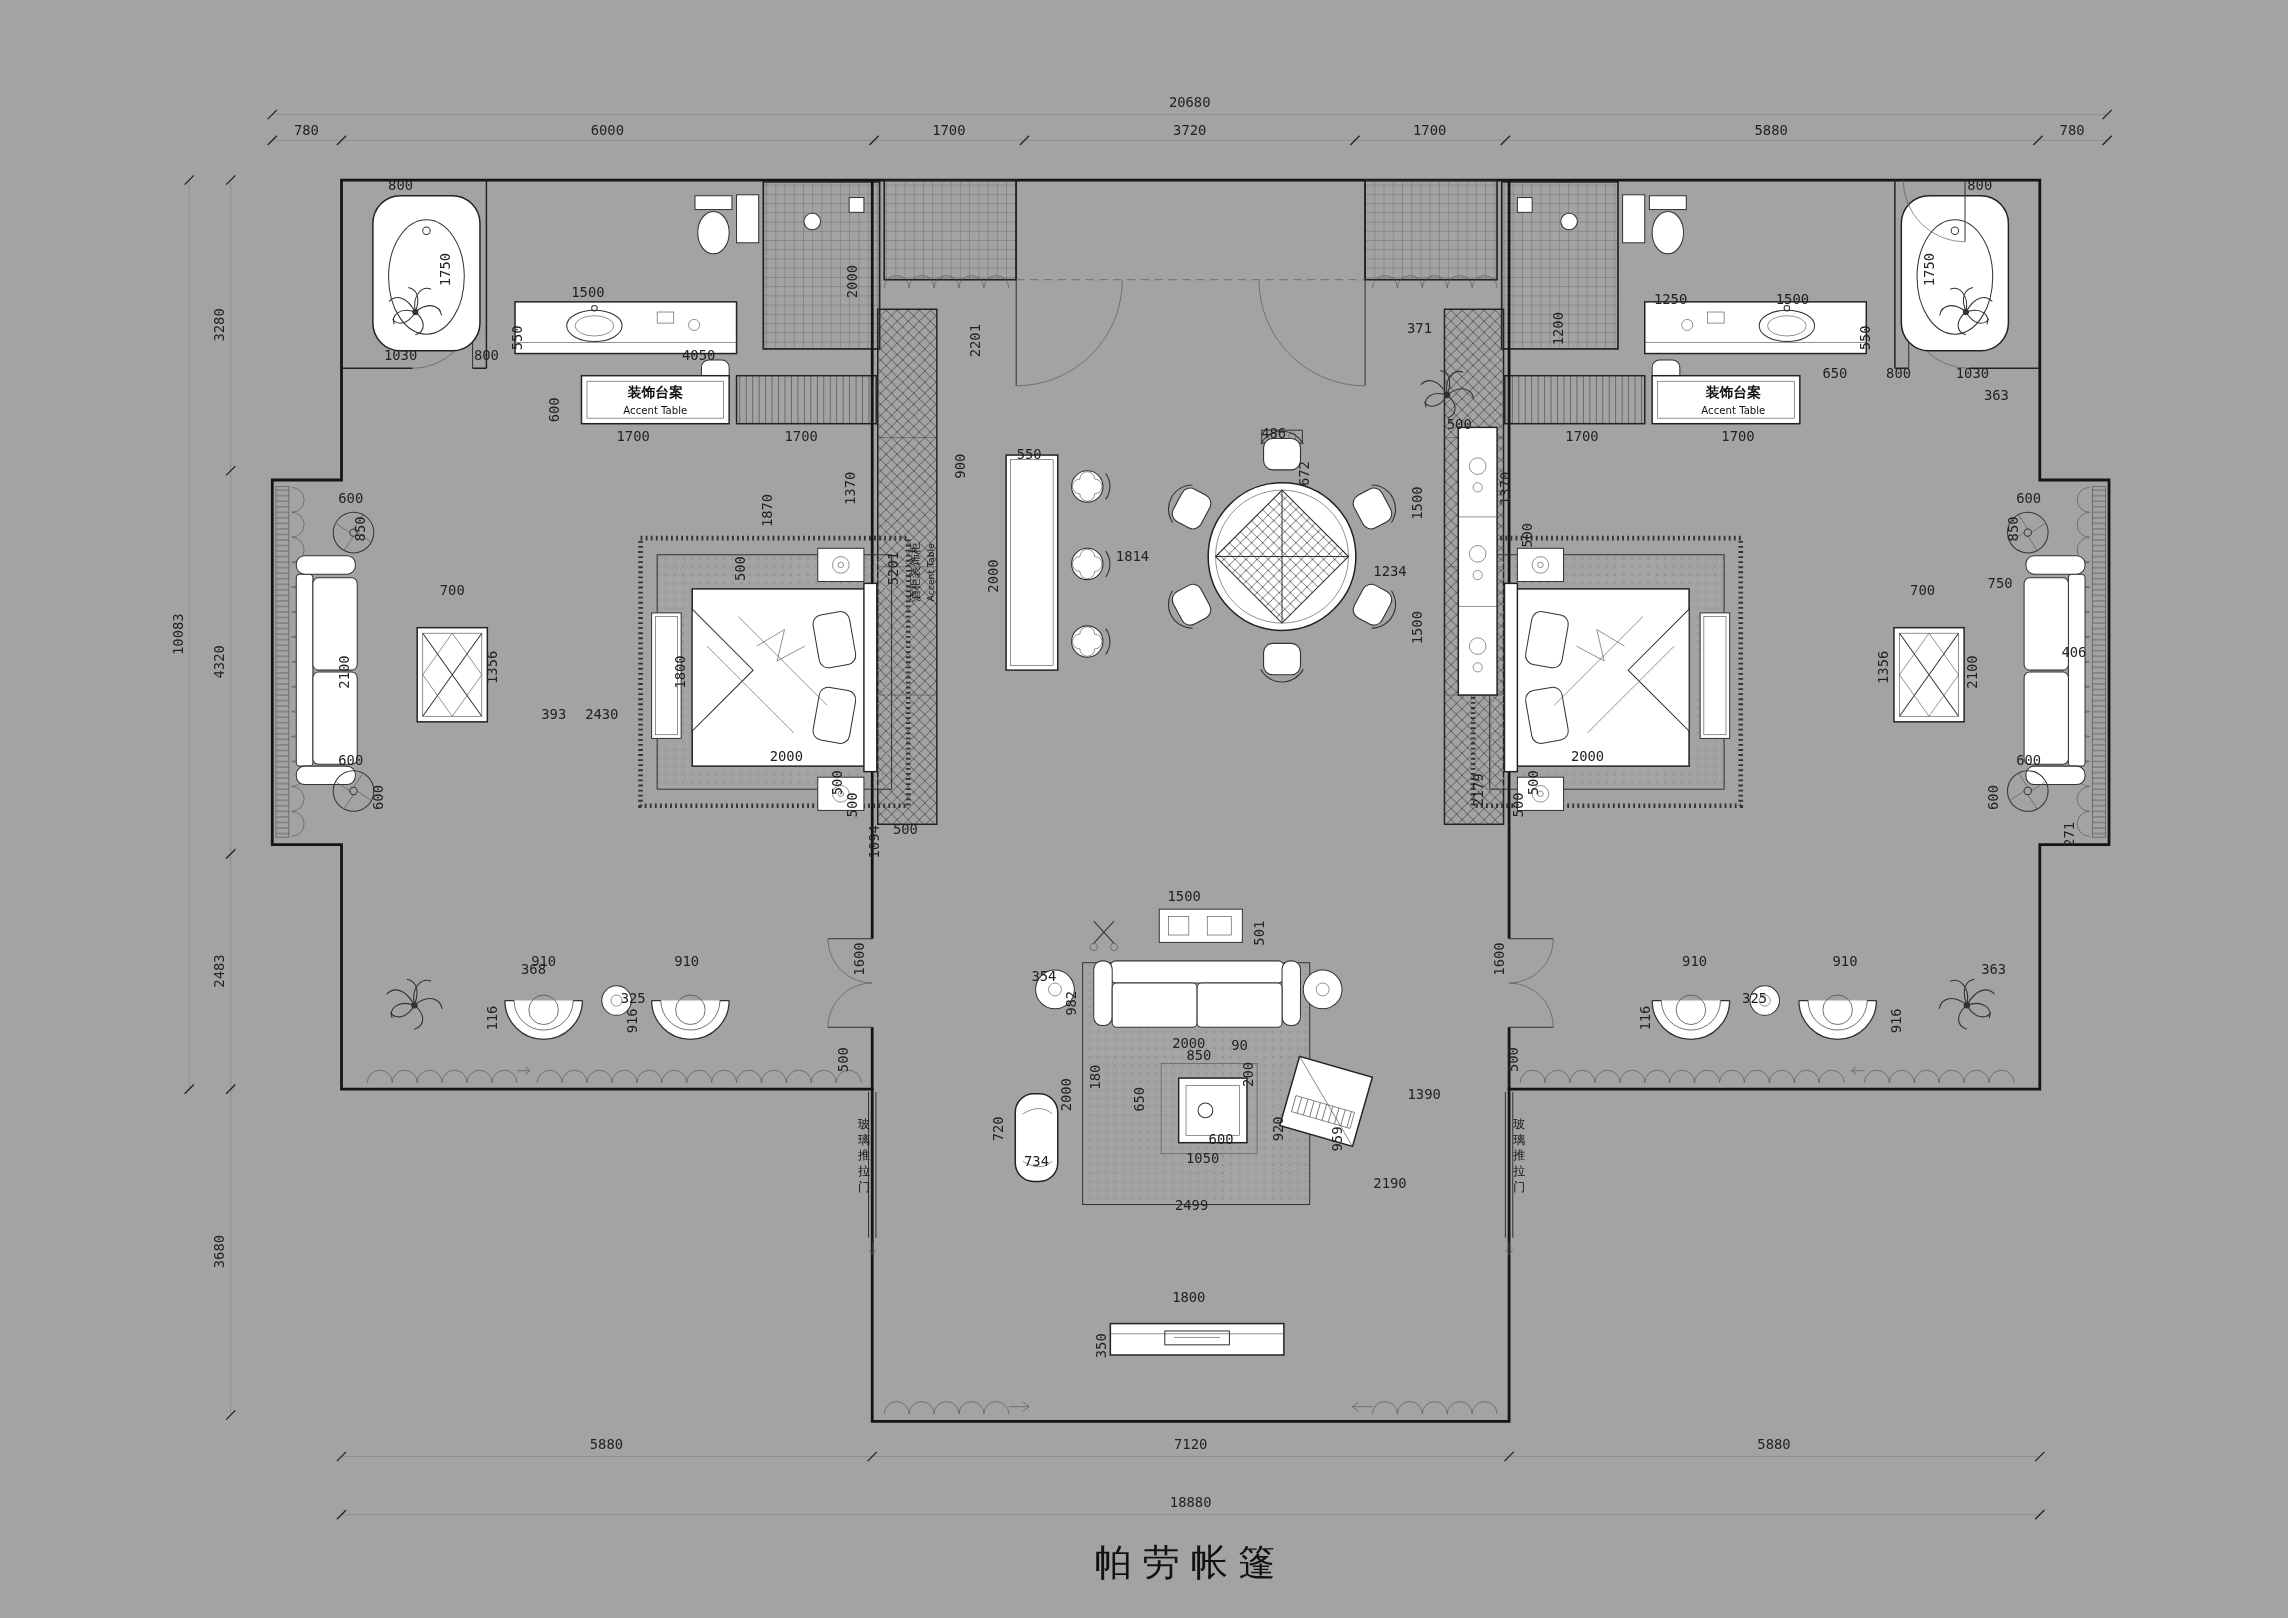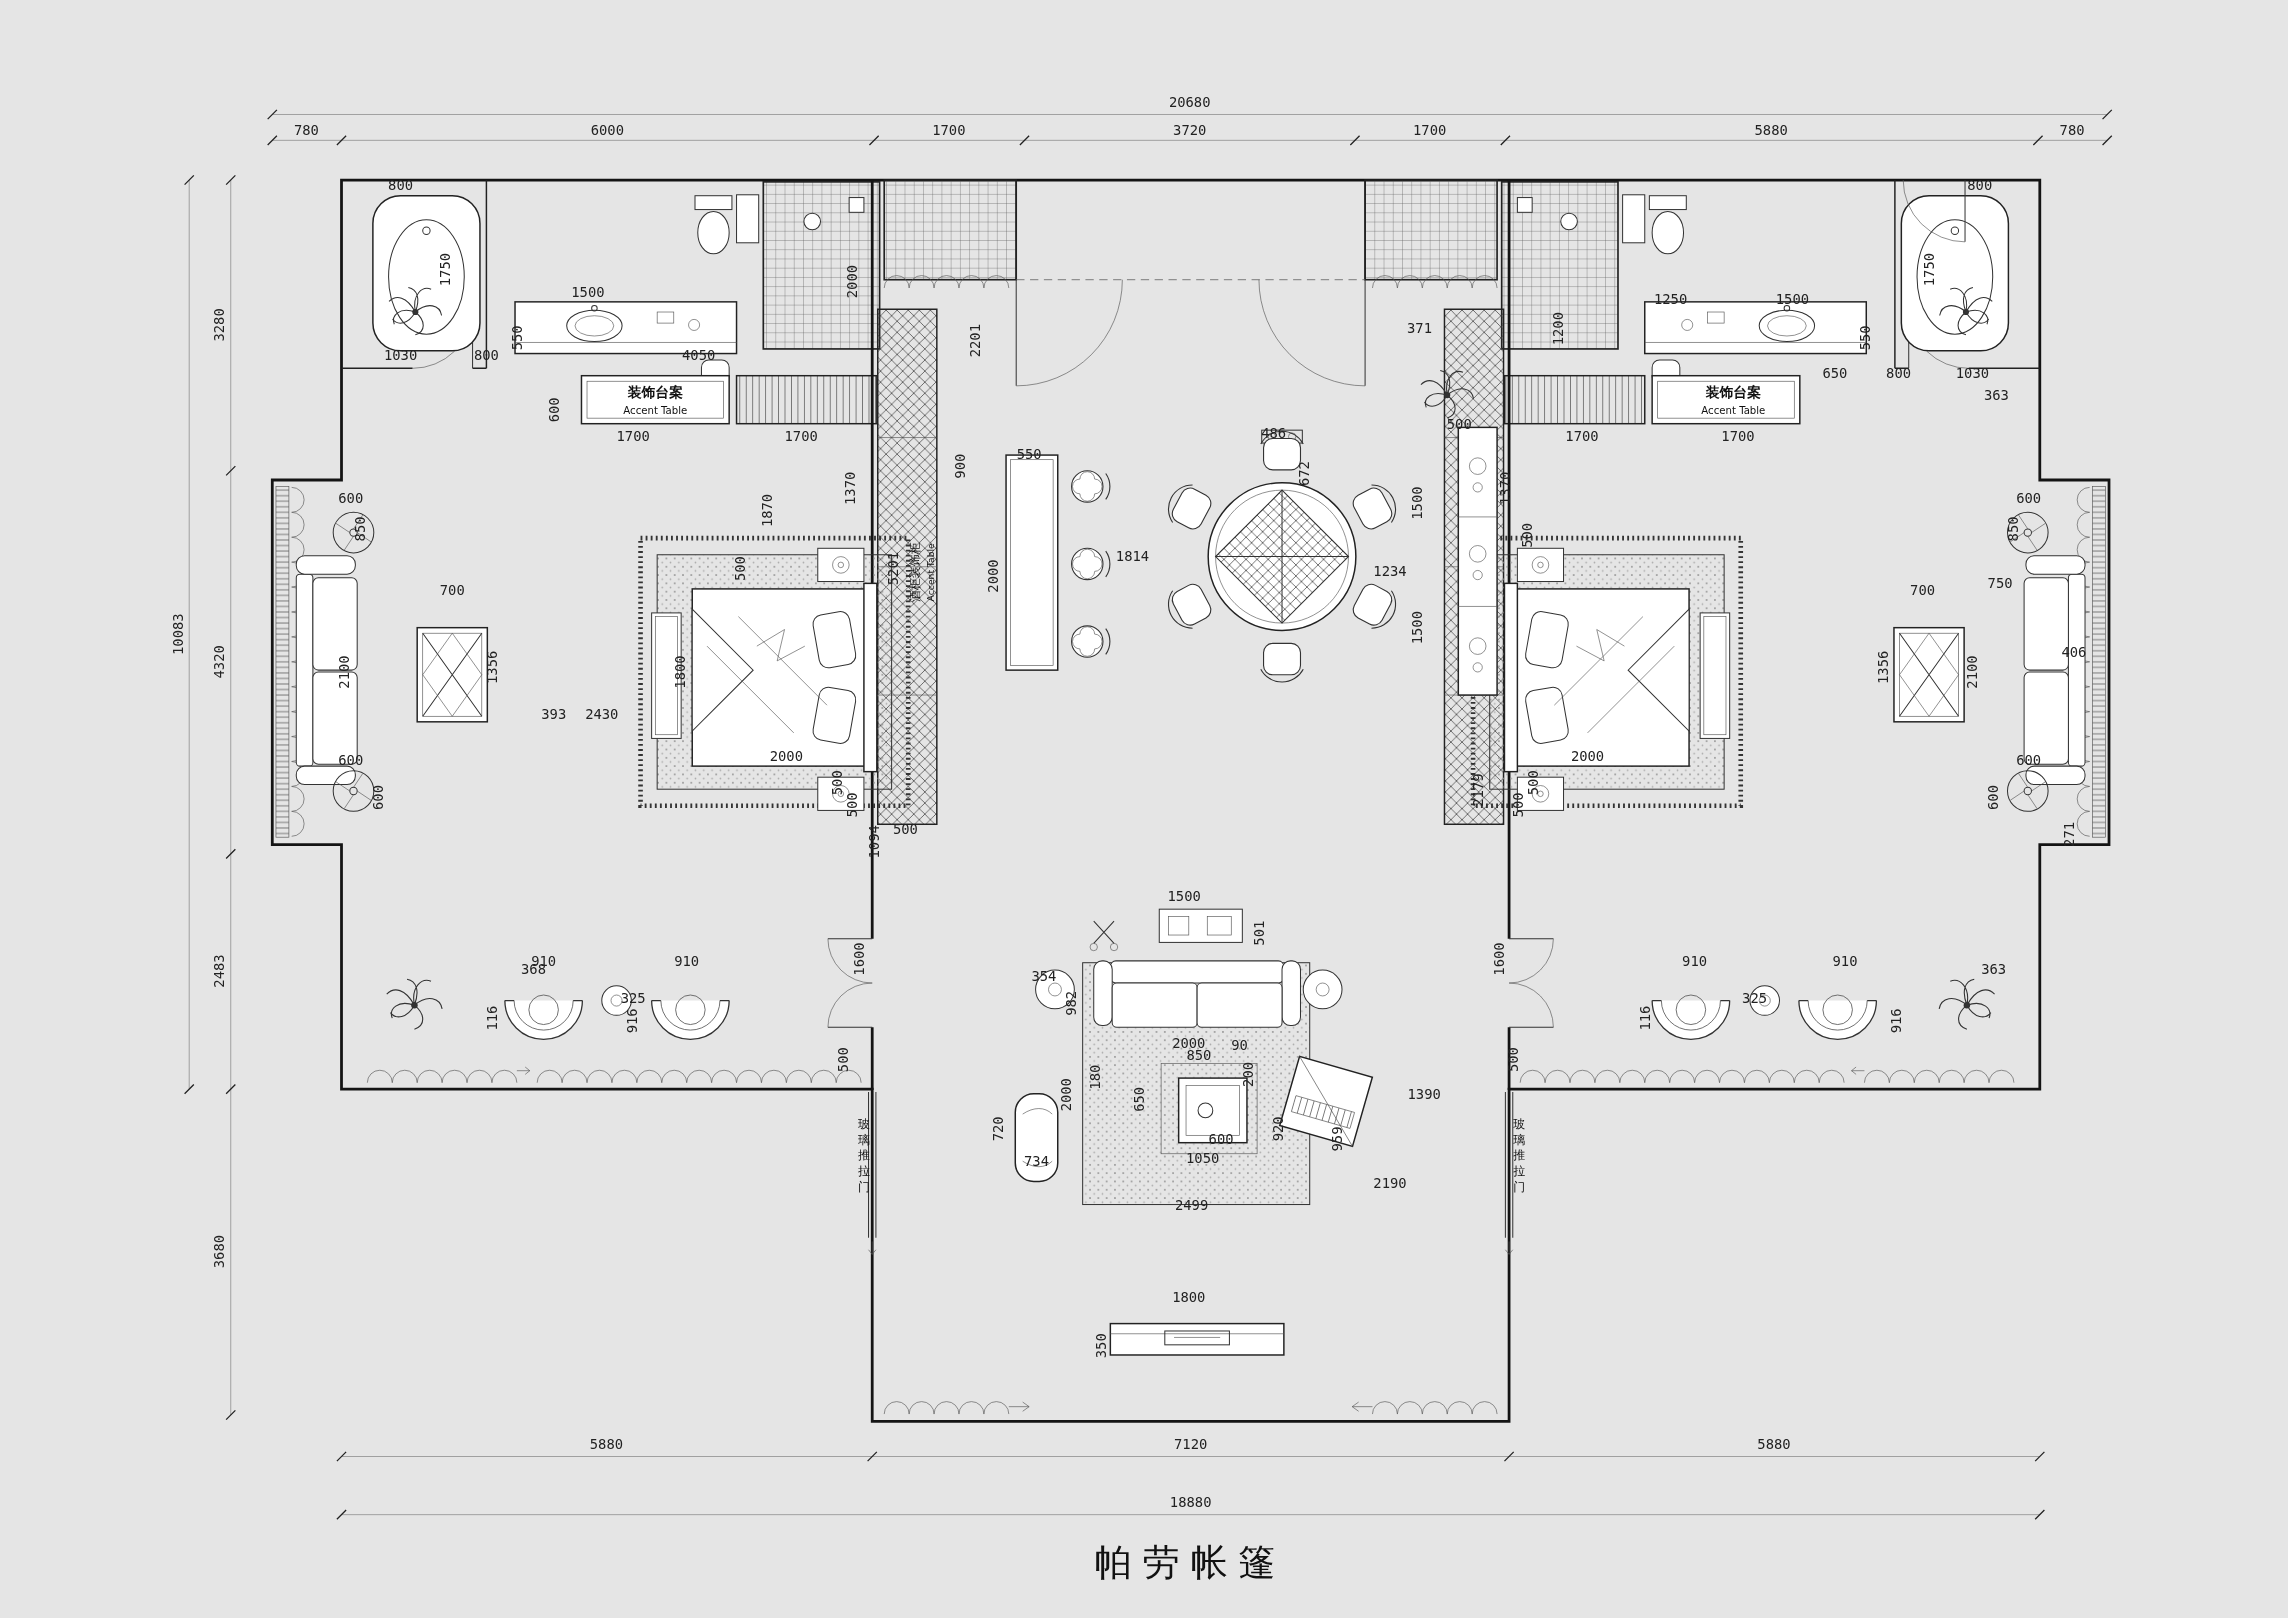--- a/index.html
+++ b/index.html
@@ -1,16 +1,16 @@
 <!DOCTYPE html>
 <html style="font-size:14.8px"><head>
 <meta charset="utf-8">
 <style>
   html,body{margin:0;padding:0;background:#ffffff;}
-  #stage{position:relative;width:2289px;height:1619px;background:#e5e5e5;overflow:hidden;}
+  #stage{position:relative;width:2289px;height:1619px;background:#a3a3a3;overflow:hidden;}
   svg{display:block;}
   .w3{fill:none;stroke:#141414;stroke-width:3;}
   .w2{fill:none;stroke:#222;stroke-width:1.6;}
   .w1{fill:none;stroke:#333;stroke-width:1.1;}
   .t{fill:none;stroke:#555;stroke-width:0.7;}
   .dash{fill:none;stroke:#666;stroke-width:0.9;stroke-dasharray:9 6;}
   .dimline{stroke:#888;stroke-width:0.8;fill:none;}
   .tick{stroke:#222;stroke-width:1.4;fill:none;}
   .dim{font-family:"DejaVu Sans Mono",monospace;font-size:15px;fill:#222;text-anchor:middle;}
   .lbl{font-family:"DejaVu Sans",sans-serif;fill:#111;text-anchor:middle;}

